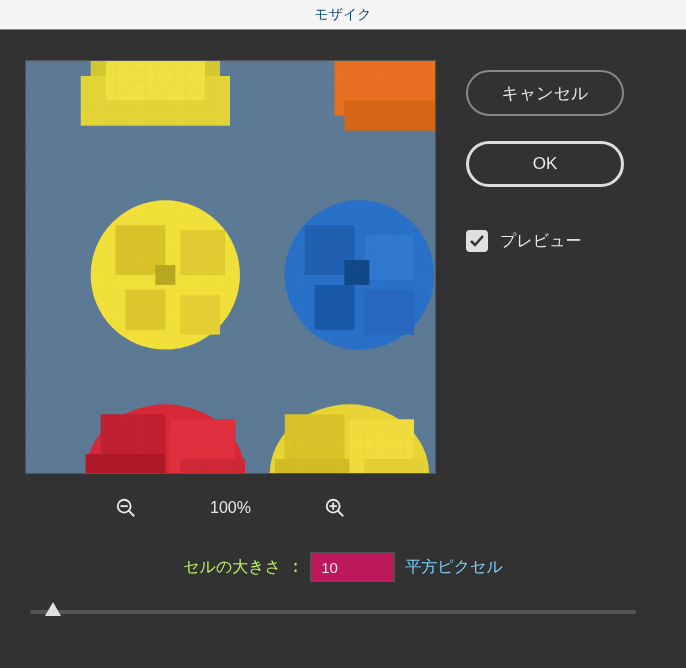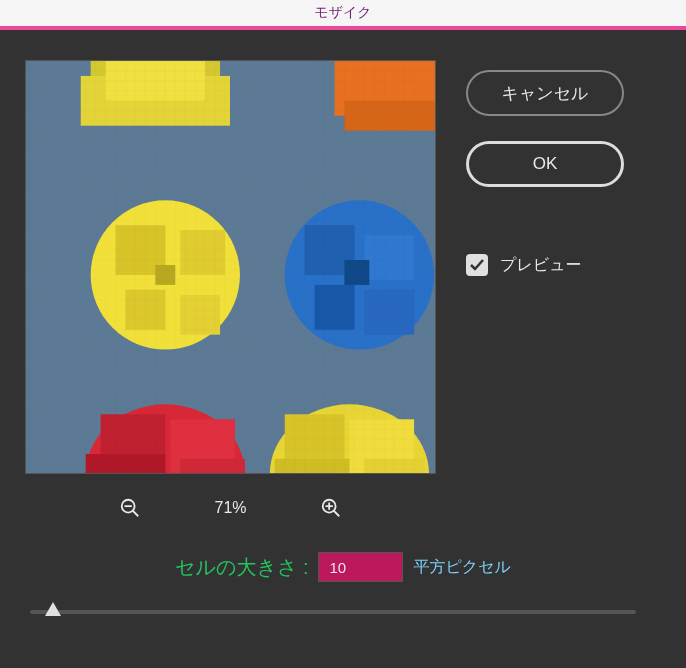--- a/index.html
+++ b/index.html
@@ -15,22 +15,22 @@
       color: #e8e8e8;
       overflow: hidden;
     }
     .titlebar {
       height: 30px;
       background: #f5f5f5;
       display: flex;
       align-items: center;
       justify-content: center;
       font-size: 14px;
-      color: #701a75;
-      border-bottom: 4px solid #ec4899;
+      color: #0c4a6e;
+      border-bottom: 1px solid #ec4899;
     }
     .content {
       display: flex;
       padding: 30px 25px 20px 25px;
       gap: 30px;
     }
     .preview-area {
       flex: 0 0 auto;
     }
     .preview-image {
@@ -87,21 +87,21 @@
       width: 158px;
     }
     .btn-primary {
       border-color: #ddd;
       border-width: 3px;
     }
     .checkbox-row {
       display: flex;
       align-items: center;
       gap: 12px;
-      margin-top: 42px;
+      margin-top: 18px;
     }
     .checkbox {
       width: 22px;
       height: 22px;
       background: #e0e0e0;
       border-radius: 4px;
       display: flex;
       align-items: center;
       justify-content: center;
       cursor: pointer;
@@ -118,22 +118,23 @@
       padding: 10px 25px 20px 25px;
     }
     .cell-size-row {
       display: flex;
       align-items: center;
       justify-content: center;
       gap: 10px;
       margin-bottom: 20px;
     }
     .cell-label {
-      font-size: 20px;
-      color: #22c55e;
+      font-size: 16px;
+      color: #bef264;
+      font-family: Liberation Mono, monospace;
     }
     .cell-input {
       width: 85px;
       height: 30px;
       background: #be185d;
       border: 1px solid #555;
       color: #e8e8e8;
       padding: 0 10px;
       font-size: 15px;
     }
@@ -235,21 +236,21 @@
       </svg>
     </div>
     <div class="zoom-controls">
       <div class="zoom-btn">
         <svg width="22" height="22" viewBox="0 0 24 24" fill="none" stroke="currentColor" stroke-width="2">
           <circle cx="10" cy="10" r="7"></circle>
           <line x1="15" y1="15" x2="21" y2="21"></line>
           <line x1="6" y1="10" x2="14" y2="10"></line>
         </svg>
       </div>
-      <span class="zoom-label">71%</span>
+      <span class="zoom-label">100%</span>
       <div class="zoom-btn">
         <svg width="22" height="22" viewBox="0 0 24 24" fill="none" stroke="currentColor" stroke-width="2">
           <circle cx="10" cy="10" r="7"></circle>
           <line x1="15" y1="15" x2="21" y2="21"></line>
           <line x1="6" y1="10" x2="14" y2="10"></line>
           <line x1="10" y1="6" x2="10" y2="14"></line>
         </svg>
       </div>
     </div>
   </div>

